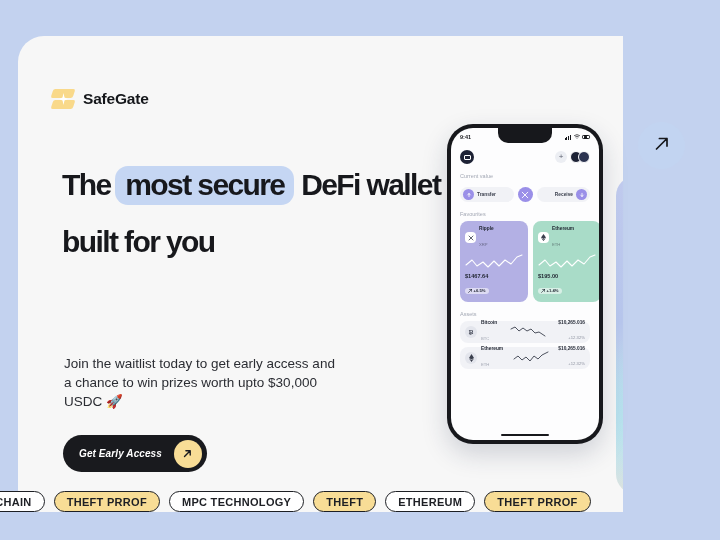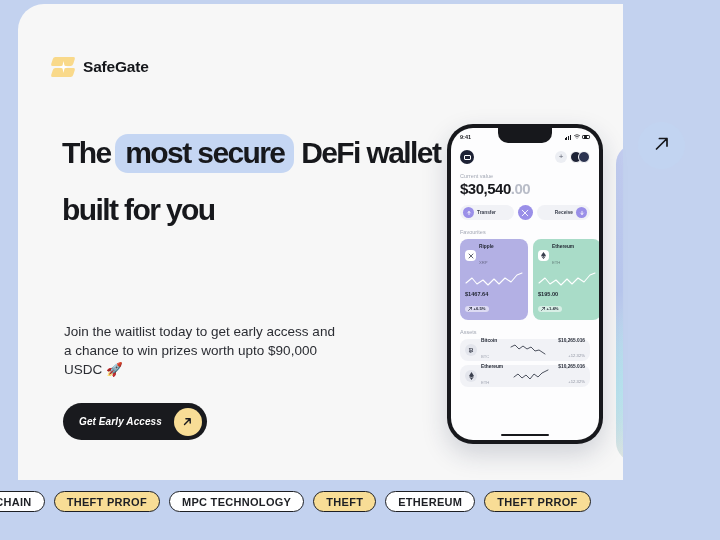--- a/index.html
+++ b/index.html
@@ -5,21 +5,21 @@
   * { margin:0; padding:0; box-sizing:border-box; }
   html, body {
     width:720px; height:540px; overflow:hidden;
     font-family:"Liberation Sans", sans-serif;
     background:#c3d2ef;
   }
   #stage { position:relative; width:720px; height:540px; background:#c3d2ef; }
 
   
   .card{
-    position:absolute; left:18px; top:4px; width:605px; height:476px;
+    position:absolute; left:18px; top:36px; width:605px; height:476px;
     background:#f7f7f7; border-top-left-radius:26px; overflow:hidden;
   }
 
   
   .logo-row{ position:absolute; left:34px; top:52px; display:flex; align-items:center; gap:9px; }
   .logo-mark{ position:relative; width:22px; height:22px; }
   .logo-mark .sl{
     position:absolute; left:0; width:22px; height:9px; background:#f9d98a;
     transform:skewX(-18deg); border-radius:2px;
   }
@@ -223,21 +223,21 @@
       <span class="logo-mark">
         <span class="sl t"></span>
           <span class="sl b"></span>
           <span class="spark"></span>
       </span>
       <span class="logo-text">SafeGate</span>
     </div>
 
     <h1 class="headline"><span>The </span><span class="hl-mark">most secure</span><span> DeFi wallet built for you</span></h1>
 
-    <p class="sub">Join the waitlist today to get early access and a chance to win prizes worth upto $90,000 USDC 🚀</p>
+    <p class="sub">Join the waitlist today to get early access and a chance to win prizes worth upto $30,000 USDC 🚀</p>
 
     <button class="cta">
       <span class="cta-label">Get Early Access</span>
       <span class="cta-arrow">
         <svg width="13" height="13" viewBox="0 0 13 13">
             <path d="M3.5 9.5L9.2 3.8M9.2 3.8H4.9M9.2 3.8V8.1" stroke="#191a1e" stroke-width="1.4" stroke-linecap="round" stroke-linejoin="round" fill="none"></path>
           </svg>
       </span>
     </button>
 
@@ -289,21 +289,20 @@
           <span class="top-right">
             <span class="plus-ic">+</span>
             <span class="avatars">
                 <i></i>
                 <i></i>
               </span>
           </span>
         </div>
 
         <div class="cv-label">Current value</div>
-        <div class="cv-value"><span>$30,540</span><span class="dec">.00</span></div>
 
         <div class="actions">
           <div class="act">
             <span class="act-ic">
               <svg width="6" height="6" viewBox="0 0 6 6">
                   <path d="M3 4.7V1.6M3 1.6L1.6 3M3 1.6l1.4 1.4" stroke="#fff" stroke-width=".8" fill="none" stroke-linecap="round" stroke-linejoin="round"></path>
                 </svg>
             </span>
             <span class="act-tx">Transfer</span>
           </div>

